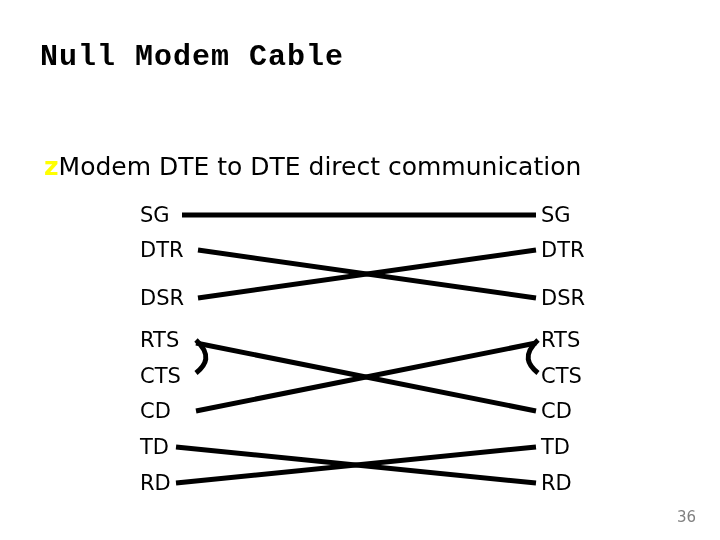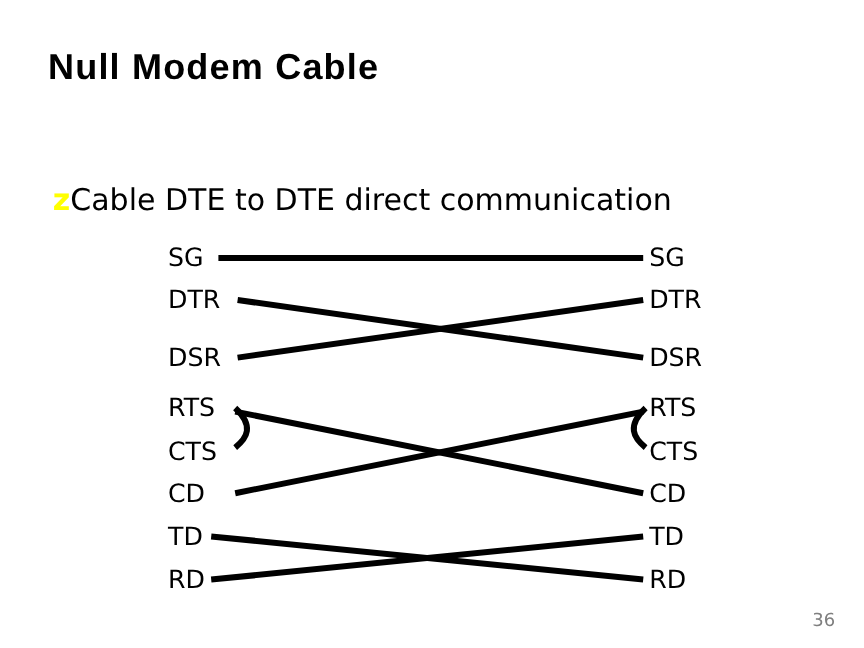--- a/index.html
+++ b/index.html
@@ -21,21 +21,21 @@
     height: 540px;
   }
   #slide-title {
     position: absolute;
     left: 40px;
     top: 40px;
     font-size: 30px;
     font-weight: bold;
     letter-spacing: 1px;
     color: #000000;
-    font-family: Liberation Sans, sans-serif;
+    font-family: Liberation Mono, monospace;
   }
   #bullet-row {
     position: absolute;
     left: 44px;
     top: 152px;
     display: flex;
     align-items: baseline;
     font-size: 25px;
     color: #000000;
   }
@@ -89,21 +89,21 @@
 </style>
 </head>
 <body>
 
 <div id="slide">
 
   <div id="slide-title">Null Modem Cable</div>
 
   <div id="bullet-row">
     <span id="bullet-marker">z</span>
-    <span id="bullet-text">Cable DTE to DTE direct communication</span>
+    <span id="bullet-text">Modem DTE to DTE direct communication</span>
   </div>
 
   <div id="diagram">
 
     <svg id="wires" viewBox="0 0 720 310" width="720" height="310">
 
       <line x1="182" y1="20" x2="536" y2="20" stroke="#000000" stroke-width="5"></line>
 
       <line x1="198" y1="55" x2="536" y2="103" stroke="#000000" stroke-width="5"></line>
 

